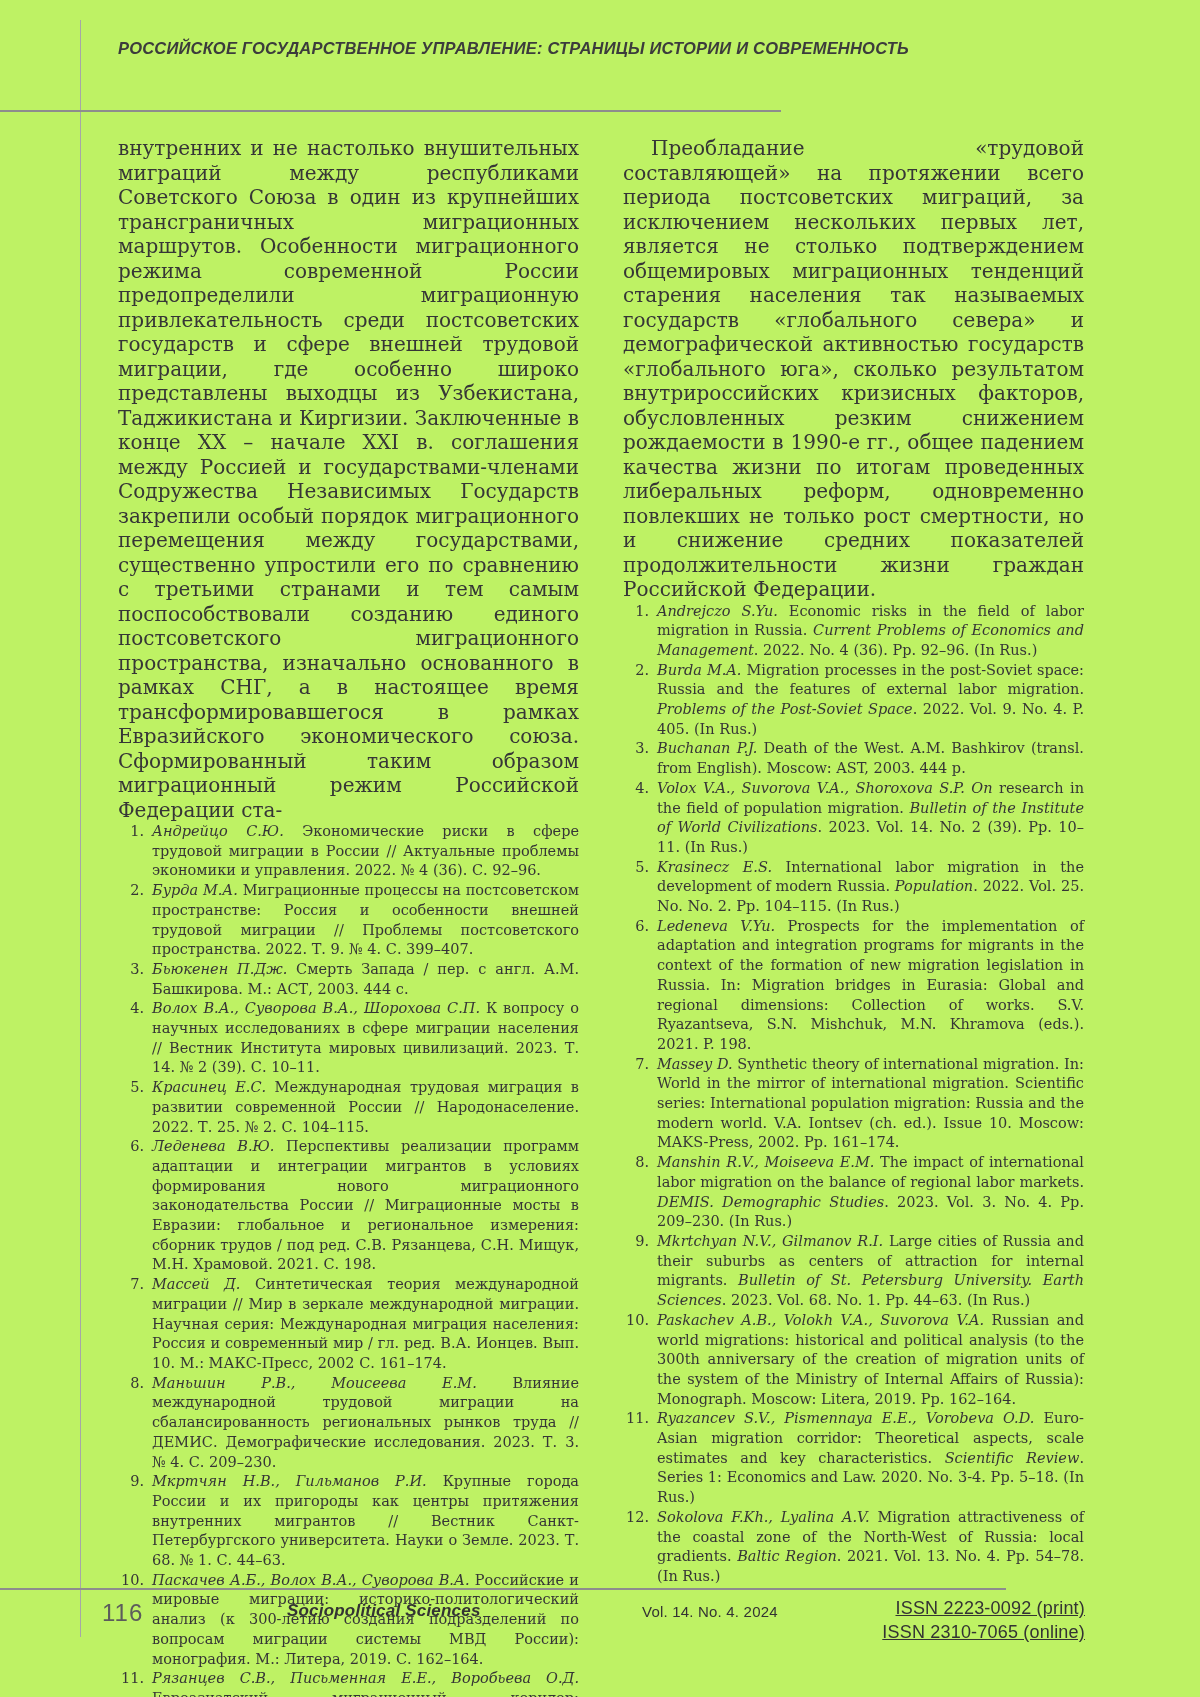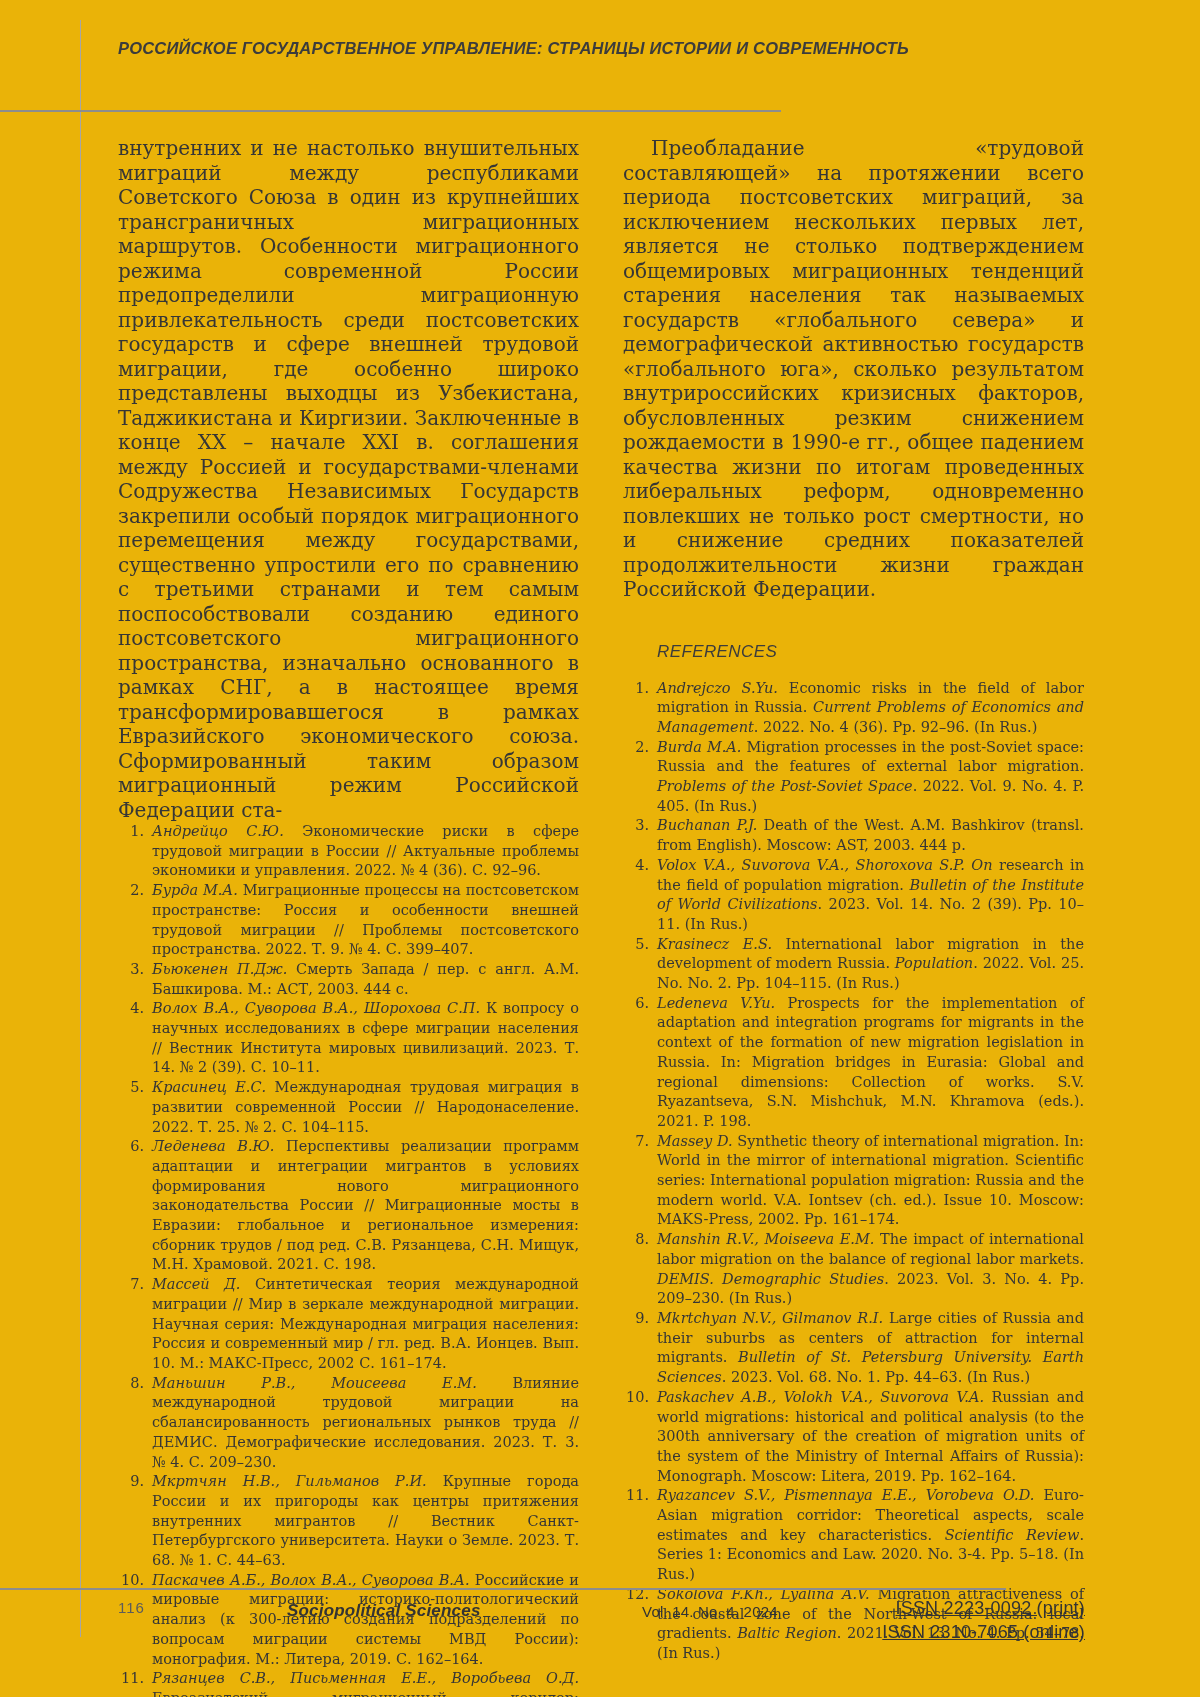--- a/index.html
+++ b/index.html
@@ -1,18 +1,18 @@
 <!DOCTYPE html>
 <html lang="ru"><head>
 <meta charset="utf-8">
 <style>
   html, body { margin:0; padding:0; background:#ffffff; }
   .page {
     position:relative; width:1200px; height:1697px;
-    background:#eab308; overflow:hidden;
+    background:#bef264; overflow:hidden;
     font-family:"DejaVu Serif", serif; color:#363636;
   }
   .v-rule { position:absolute; left:80px; top:20px; width:1px; height:1617px; background:#a6a6a6; }
   .head-rule { position:absolute; left:0; top:110px; width:781px; height:2px; background:#8d8d8d; }
   .running-head { position:absolute; left:118px; top:31px; }
   .head-line {
     font-family:"Liberation Sans", sans-serif; font-style:italic; font-weight:bold;
     font-size:16.5px; letter-spacing:0.2px; color:#3c3c3c; line-height:34px; white-space:nowrap;
   }
   .columns { position:absolute; left:118px; top:136px; width:966px; display:flex; gap:44px; }
@@ -23,21 +23,21 @@
     margin:40px 0 17px 34px;
     font-family:"Liberation Sans", sans-serif; font-style:italic; font-weight:normal;
     font-size:17px; letter-spacing:0.4px; color:#3c3c3c;
   }
   .ref-list { list-style:none; margin:0; padding:0; font-size:14.5px; line-height:19.7px; }
   .ref-list li { display:grid; grid-template-columns:26px 1fr; column-gap:8px; }
   .ref-num { text-align:right; }
   .ref-body { text-align:justify; hyphens:auto; }
   .foot-rule { position:absolute; left:0; top:1588px; width:1006px; height:2px; background:#8d8d8d; }
   .footer-item { position:absolute; font-family:"Liberation Sans", sans-serif; color:#333333; }
-  .page-num { left:118px; top:1599px; font-size:15px; color:#5c5c5c; letter-spacing:1px; }
+  .page-num { left:102px; top:1599px; font-size:24px; color:#5c5c5c; letter-spacing:1px; }
   .journal-title { left:287px; top:1601px; font-size:17px; font-style:italic; font-weight:bold; letter-spacing:0.2px; }
   .volume-info { left:642px; top:1603px; font-size:15px; letter-spacing:0.2px; }
   .issn-block { right:115px; top:1596px; text-align:right; font-size:18px; line-height:24px; letter-spacing:0.2px;text-decoration:underline; }
 </style>
 </head>
 <body>
 
 <div class="page">
 
   <div class="v-rule"></div>
@@ -98,21 +98,20 @@
           </li>
           <li>
             <span class="ref-num">12.</span>
             <span class="ref-body"><i>Соколова Ф.Х., Лялина А.В.</i><span> Миграционная привлекательность приморской зоны Северо-Запада России: локальные градиенты // Балтийский регион. 2021. Т. 13. № 4. С. 54–78.</span></span>
           </li>
         </ol>
     </section>
 
     <section class="col" lang="en">
       <p class="body-par indent">Преобладание «трудовой составляющей» на протяжении всего периода постсоветских миграций, за исключением нескольких первых лет, является не столько подтверждением общемировых миграционных тенденций старения населения так называемых государств «глобального севера» и демографической активностью государств «глобального юга», сколько результатом внутрироссийских кризисных факторов, обусловленных резким снижением рождаемости в 1990-е гг., общее падением качества жизни по итогам проведенных либеральных реформ, одновременно повлекших не только рост смертности, но и снижение средних показателей продолжительности жизни граждан Российской Федерации.</p>
-      <h2 class="section-heading">REFERENCES</h2>
       <ol class="ref-list" id="en-ref-list">
           <li>
             <span class="ref-num">1.</span>
             <span class="ref-body"><i>Andrejczo S.Yu.</i><span> Economic risks in the field of labor migration in Russia. </span><i>Current Problems of Economics and Management</i><span>. 2022. No. 4 (36). Pp. 92–96. (In Rus.)</span></span>
           </li>
           <li>
             <span class="ref-num">2.</span>
             <span class="ref-body"><i>Burda M.A.</i><span> Migration processes in the post-Soviet space: Russia and the features of external labor migration. </span><i>Problems of the Post-Soviet Space</i><span>. 2022. Vol. 9. No. 4. P. 405. (In Rus.)</span></span>
           </li>
           <li>

